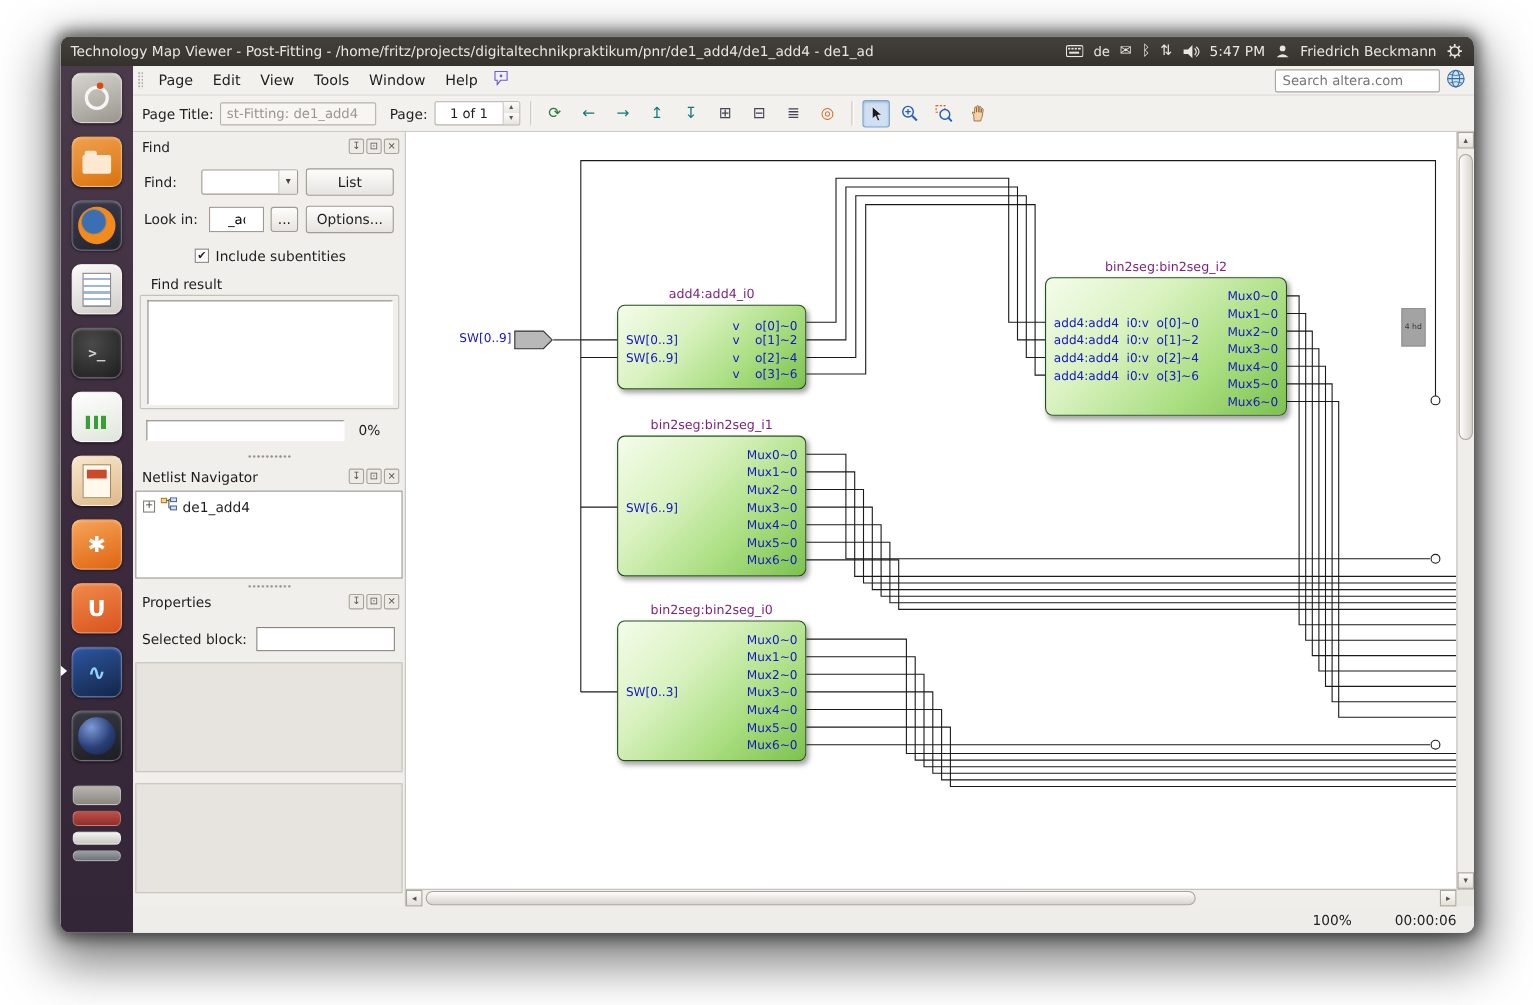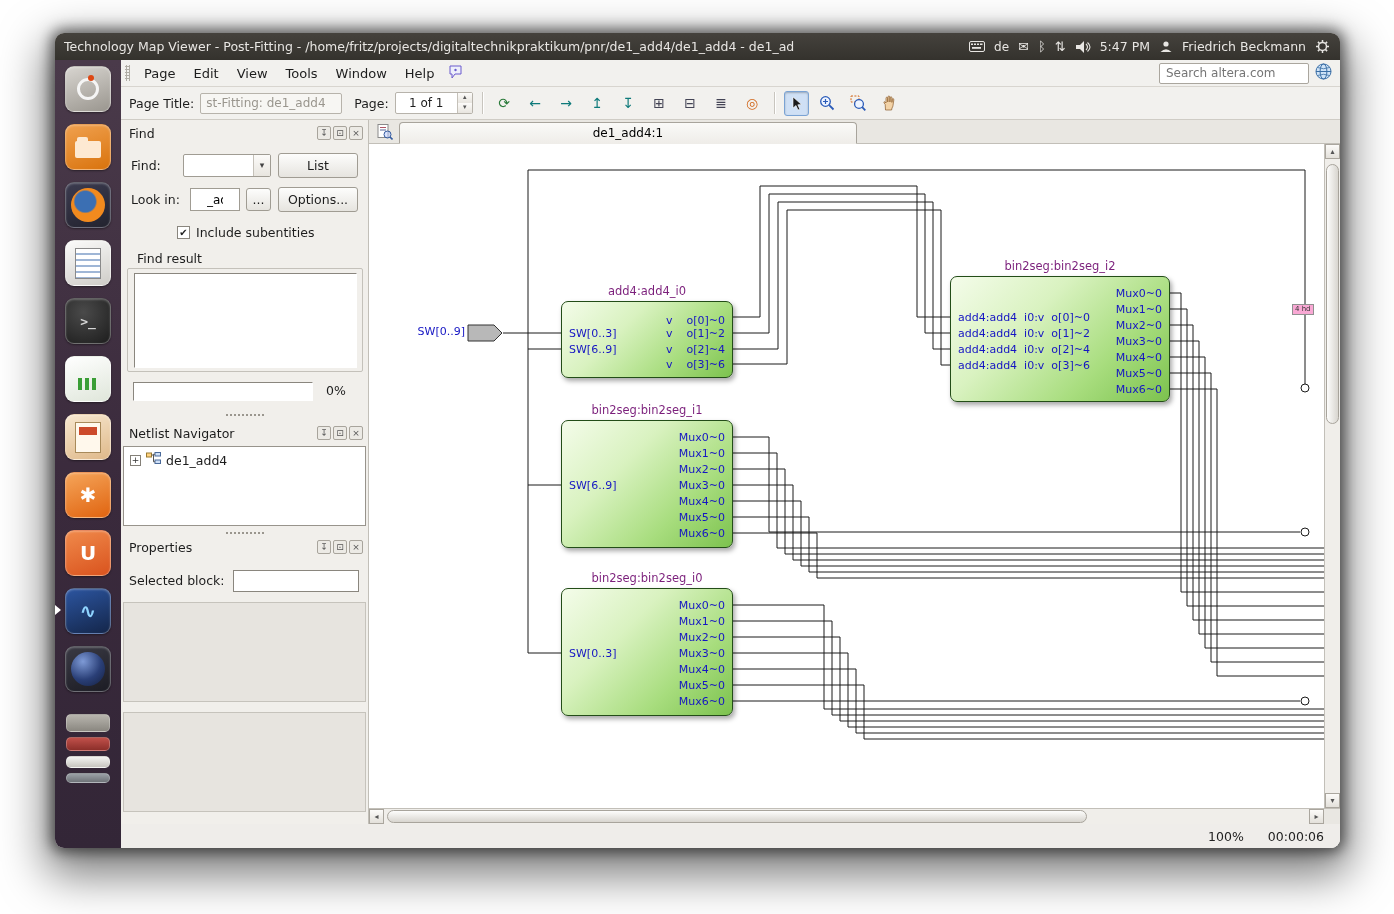--- a/index.html
+++ b/index.html
@@ -113,31 +113,31 @@
   .canvas { position:relative; flex:1; background:#ffffff; overflow:hidden; }
   .wires { position:absolute; left:0; top:0; }
 
   .blk { position:absolute; border:1.4px solid #234d18; border-radius:7px;
          background:linear-gradient(135deg,#f4fcea 0%, #d9f2c0 35%, #a8dd7e 70%, #7cc24e 100%);
          box-shadow:2px 3px 5px rgba(0,0,0,.35); }
   .blk-title { position:absolute; font-size:11.5px; color:#7b1f7b; text-align:center; }
   .port { position:absolute; font-size:11px; color:#1515c3; white-space:pre; line-height:14px; }
   .port.in { left:7px; } .port.out { right:7px; text-align:right; }
   .pin-label { position:absolute; left:40px; top:181px; width:56px; text-align:right; font-size:11px; color:#1515c3; }
-  .wire-tag { position:absolute; left:905px; top:160px; background:#f9a8d4; border:1px solid #909090; font-size:7px; line-height:9px; padding:0 2px; color:#333;margin-left:18px; }
+  .wire-tag { position:absolute; left:905px; top:160px; background:#a3a3a3; border:1px solid #909090; font-size:7px; line-height:9px; padding:12px 2px; color:#333; }
 
   .vscroll { width:16px; background:#f0eeea; border-left:1px solid #c2bfb8; position:relative; flex:0 0 auto; }
   .hbar-row { height:16px; display:flex; flex:0 0 auto; }
   .hscroll { flex:1; background:#f0eeea; border-top:1px solid #c2bfb8; position:relative; }
   .corner { width:16px; background:#e9e7e2; border-top:1px solid #c2bfb8; }
   .sb-btn { position:absolute; width:15px; height:15px; background:linear-gradient(#fcfbf9,#e3e0da); border:1px solid #aaa69e; font-size:8px; line-height:13px; text-align:center; color:#555; }
   .sb-thumb { position:absolute; background:linear-gradient(90deg,#fdfdfc,#d8d5cf); border:1px solid #a8a49c; border-radius:7px; }
   .sb-thumb.h { background:linear-gradient(#fdfdfc,#d8d5cf); }
 
-  .statusstrip { height:24px; display:flex; align-items:center; justify-content:flex-end; gap:24px; padding-right:16px; font-size:12.5px; color:#222; background:#efedea; flex:0 0 auto; }
+  .statusstrip { height:24px; display:flex; align-items:center; justify-content:flex-end; gap:39px; padding-right:16px; font-size:12.5px; color:#222; background:#efedea; flex:0 0 auto; }
 </style>
 </head>
 <body>
 
 <div class="screen">
 
   <div class="sysbar">
     <span class="sys-title">Technology Map Viewer - Post-Fitting - /home/fritz/projects/digitaltechnikpraktikum/pnr/de1_add4/de1_add4 - de1_ad</span>
     <span class="tray">
       <span>
@@ -398,34 +398,20 @@
             <span class="hdr-btn">⊡</span>
             <span class="hdr-btn">×</span>
           </span>
           <span style="position:absolute; left:8px; top:453px;">Selected block:</span>
           <input class="field" style="left: 112px; top: 450px; width: 126px; height: 22px; border: 1px solid rgb(138, 134, 126);">
           <div class="grayarea" style="left:2px; top:482px; width:243px; height:100px;"></div>
           <div class="grayarea" style="left:2px; top:592px; width:243px; height:100px;"></div>
         </div>
 
         <div class="viewerCol">
-          <div class="tabbar">
-            <span class="pf-icon">
-              <svg width="16" height="16">
-                  <rect x="1" y="0.5" width="10" height="13" fill="#ffffff" stroke="#8a8a8a"></rect>
-                  <line x1="3" y1="3.5" x2="9" y2="3.5" stroke="#b05566"></line>
-                  <line x1="3" y1="6" x2="9" y2="6" stroke="#556699"></line>
-                  <circle cx="10.5" cy="10.5" r="3.5" fill="rgba(180,200,255,0.5)" stroke="#335a9e"></circle>
-                  <line x1="13" y1="13" x2="15.5" y2="15.5" stroke="#335a9e" stroke-width="1.6"></line>
-                </svg>
-            </span>
-            <div class="tab">
-              <span>de1_add4:1</span>
-            </div>
-          </div>
 
           <div class="mid-row">
             <div class="canvas">
               <svg class="wires" width="955" height="664">
                 <g fill="none" stroke="#1a1a1a" stroke-width="1">
                   <polyline points="134,189 159,189"></polyline>
                   <polyline points="159,509 159,26 936,26 936,240"></polyline>
                   <polyline points="159,189 192,189"></polyline>
                   <polyline points="159,205 192,205"></polyline>
                   <polyline points="159,341 192,341"></polyline>

